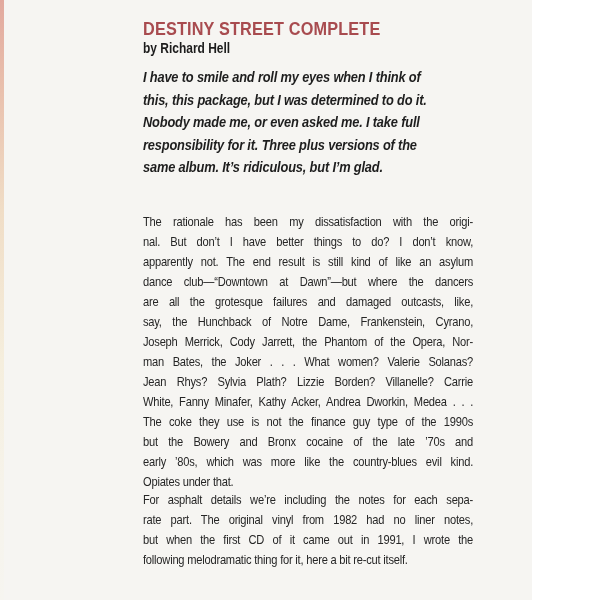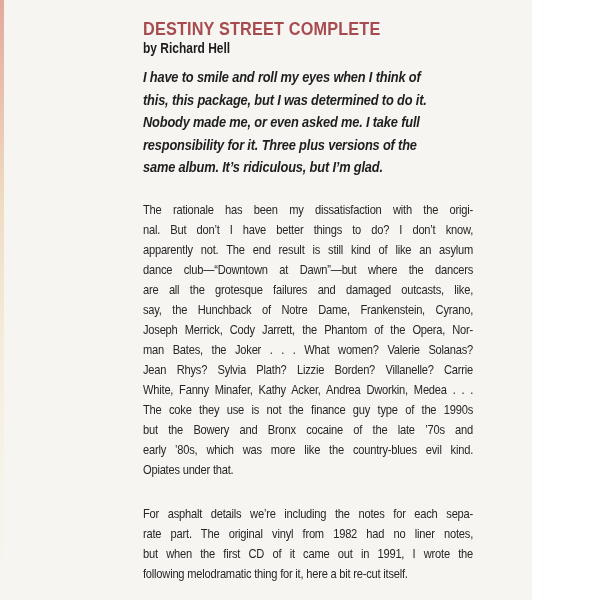--- a/index.html
+++ b/index.html
@@ -61,22 +61,22 @@
     font-size: 15px;
     font-weight: bold;
     font-style: italic;
     letter-spacing: -0.2px;
     line-height: 22.5px;
     color: #1e1e1e;
     transform: scaleX(0.855);
     transform-origin: 0 0;
     white-space: nowrap;
   }
-  .para1 { top: 200px; }
-  .para2 { top: 504px; }
+  .para1 { top: 212px; }
+  .para2 { top: 490px; }
   .para {
     width: 400px;
   }
   .jline, .nline {
     width: 386px;
     font-size: 13px;
     letter-spacing: -0.25px;
     line-height: 20px;
     color: #262626;
     transform: scaleX(0.855);

